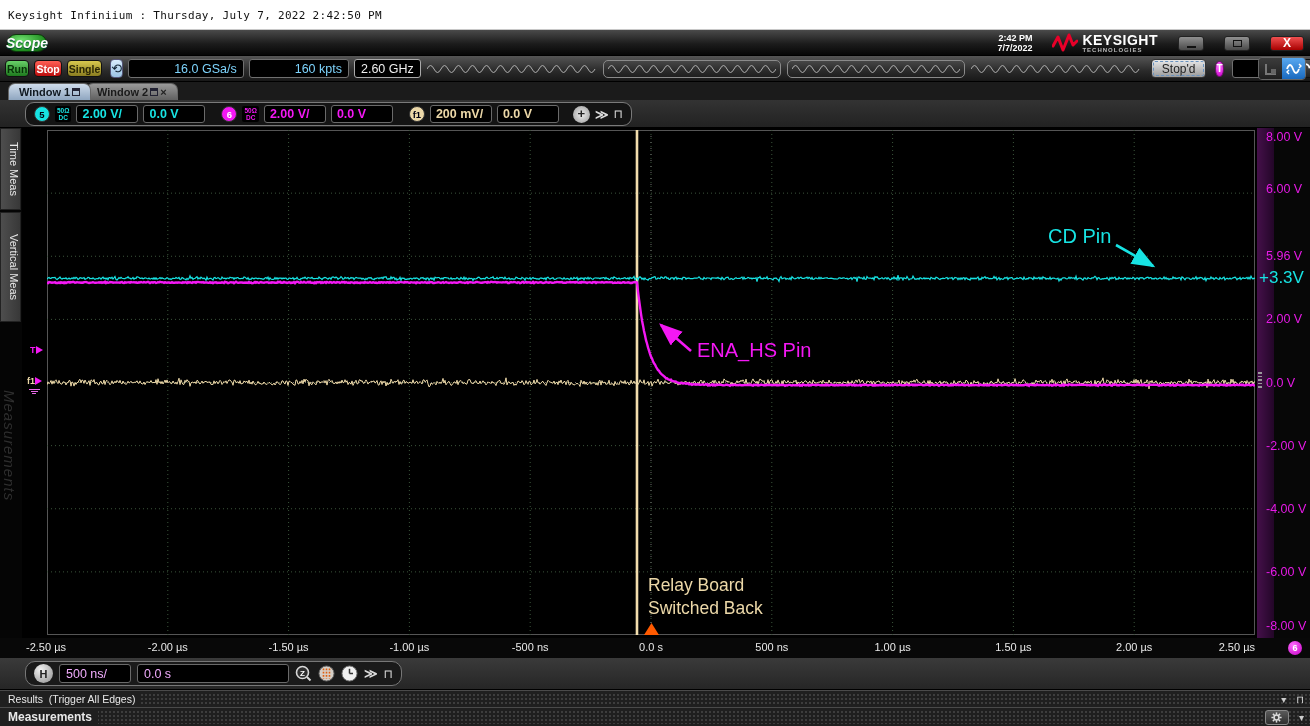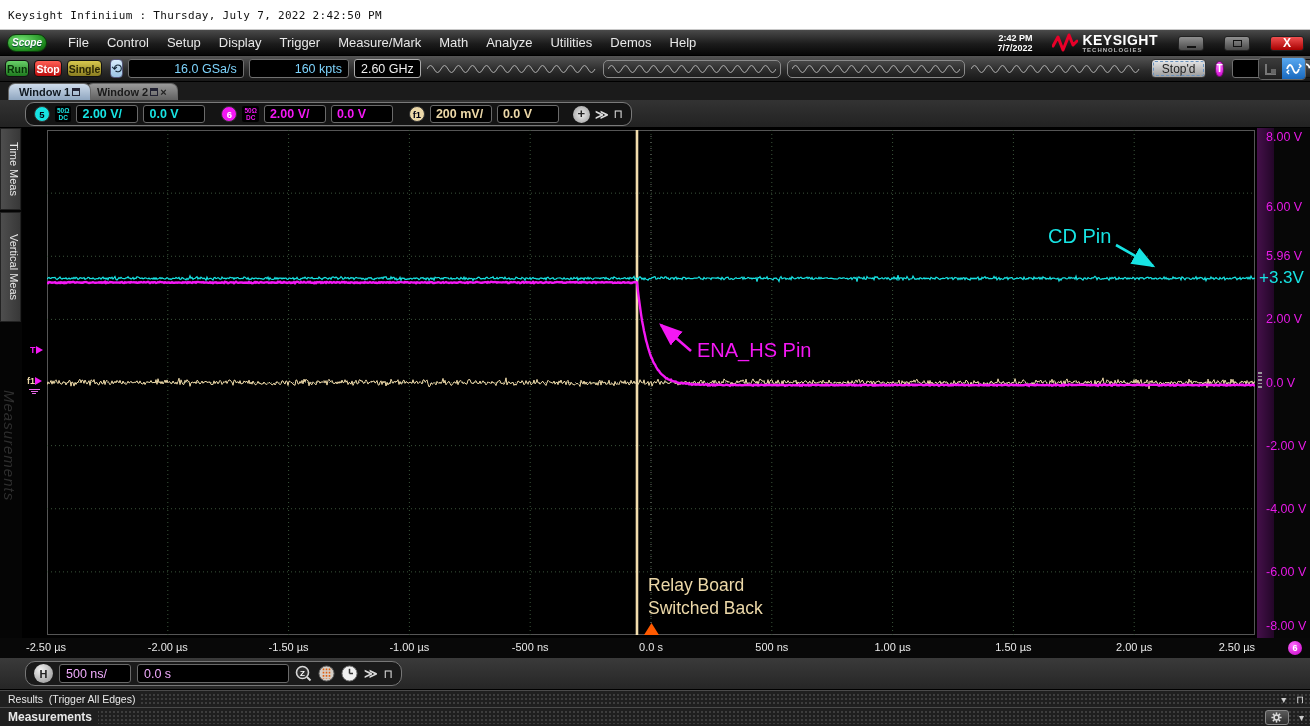--- a/index.html
+++ b/index.html
@@ -4,21 +4,21 @@
 <style>
   * { margin:0; padding:0; box-sizing:border-box; cursor:default; }
   html,body { width:1310px; height:726px; background:#000; font-family:"Liberation Sans",sans-serif; overflow:hidden; position:relative; }
 
   
   .titlebar { position:absolute; left:0; top:0; width:1310px; height:30px; background:#ffffff; border-bottom:1px solid #c8c8c8; }
   .titlebar .ttl { position:absolute; left:8px; top:9px; font:11px "DejaVu Sans Mono",monospace; color:#111; letter-spacing:.3px; }
 
   
   .menubar { position:absolute; left:0; top:30px; width:1310px; height:26px; background:linear-gradient(#4a4a4a,#1c1c1c 55%,#060606); display:flex; align-items:center; border-bottom:1px solid #000; }
-  .scope-btn { margin-left:7px; width:40px; height:18px; border-radius:9px; background:radial-gradient(ellipse at 35% 30%, #6fe06f, #1d8a1d 70%, #0a4a0a); border:1px solid #0a3a0a; color:#fff; font-size:10px; font-weight:bold; font-style:italic; display:flex; align-items:center; justify-content:center; text-shadow:0 1px 1px #043; }
+  .scope-btn { margin-left:7px; width:40px; height:18px; border-radius:9px; background:radial-gradient(ellipse at 35% 30%, #6fe06f, #1d8a1d 70%, #0a4a0a); border:1px solid #0a3a0a; color:#fff; font-size:14px; font-weight:bold; font-style:italic; display:flex; align-items:center; justify-content:center; text-shadow:0 1px 1px #043; }
   .menu-items { display:flex; margin-left:12px; gap:0; }
   .menu-item { color:#e8e8e8; font-size:13px; padding:3px 9px; white-space:nowrap; }
   .menu-right { position:absolute; right:6px; top:0; height:26px; display:flex; align-items:center; gap:20px; }
   .clock { color:#fff; font-size:9px; line-height:10px; text-align:right; font-weight:bold; }
   .brandbox { display:flex; align-items:center; gap:4px; }
   .brand-text { color:#fff; font-size:14px; font-weight:bold; letter-spacing:.5px; line-height:13px; }
   .brand-sub { color:#bbb; font-size:6px; letter-spacing:1px; font-weight:bold; }
   .winbtn { width:26px; height:15px; border-radius:3px; border:1px solid #222; background:linear-gradient(#909090,#4a4a4a); display:flex; align-items:center; justify-content:center; }
   .winbtn.close { width:34px; background:linear-gradient(#f05050,#a80000); }
   .winbtn .glyph-min { width:9px; height:2px; background:#111; margin-top:7px; }
@@ -107,33 +107,20 @@
 </style>
 </head>
 <body>
 
 <div class="titlebar">
   <span class="ttl">Keysight Infiniium : Thursday, July 7, 2022 2:42:50 PM</span>
 </div>
 
 <div class="menubar">
   <div class="scope-btn">Scope</div>
-  <div class="menu-items" id="menu-items">
-      <span class="menu-item">File</span>
-      <span class="menu-item">Control</span>
-      <span class="menu-item">Setup</span>
-      <span class="menu-item">Display</span>
-      <span class="menu-item">Trigger</span>
-      <span class="menu-item">Measure/Mark</span>
-      <span class="menu-item">Math</span>
-      <span class="menu-item">Analyze</span>
-      <span class="menu-item">Utilities</span>
-      <span class="menu-item">Demos</span>
-      <span class="menu-item">Help</span>
-    </div>
   <div class="menu-right">
     <div class="clock">
       <div>2:42 PM</div>
       <div>7/7/2022</div>
     </div>
     <div class="brandbox">
       <svg width="26" height="20" viewBox="0 0 26 20">
         <polyline id="spark" points="1,13 6,4 11,17 17,2 21,12 25,8" fill="none" stroke-width="3" stroke-linejoin="round" stroke-linecap="round" stroke="#e90029"></polyline>
       </svg>
       <div>
@@ -324,21 +311,21 @@
   <div class="rband"></div>
   <div class="grip">
       <i></i>
       <i></i>
       <i></i>
       <i></i>
       <i></i>
     </div>
   <div id="ylabels">
       <div class="ylab" style="color: rgb(230, 26, 230); top: 9px;">8.00 V</div>
-      <div class="ylab" style="color: rgb(230, 26, 230); top: 79px; text-align: center;">6.00 V</div>
+      <div class="ylab" style="color: rgb(230, 26, 230); top: 61px; text-align: center;">6.00 V</div>
       <div class="ylab" style="color: rgb(230, 26, 230); top: 128.25px;">5.96 V</div>
       <div class="ylab" style="color: rgb(230, 26, 230); top: 191.375px;">2.00 V</div>
       <div class="ylab" style="color: rgb(230, 26, 230); top: 254.5px;">0.0 V</div>
       <div class="ylab" style="color: rgb(230, 26, 230); top: 317.625px;">-2.00 V</div>
       <div class="ylab" style="color: rgb(230, 26, 230); top: 380.75px;">-4.00 V</div>
       <div class="ylab" style="color: rgb(230, 26, 230); top: 443.875px;">-6.00 V</div>
       <div class="ylab" style="color: rgb(230, 26, 230); top: 498px;">-8.00 V</div>
     </div>
   <div class="ylab33" id="lab33" style="top: 150.344px; color: rgb(23, 227, 227);">+3.3V</div>
 </div>

